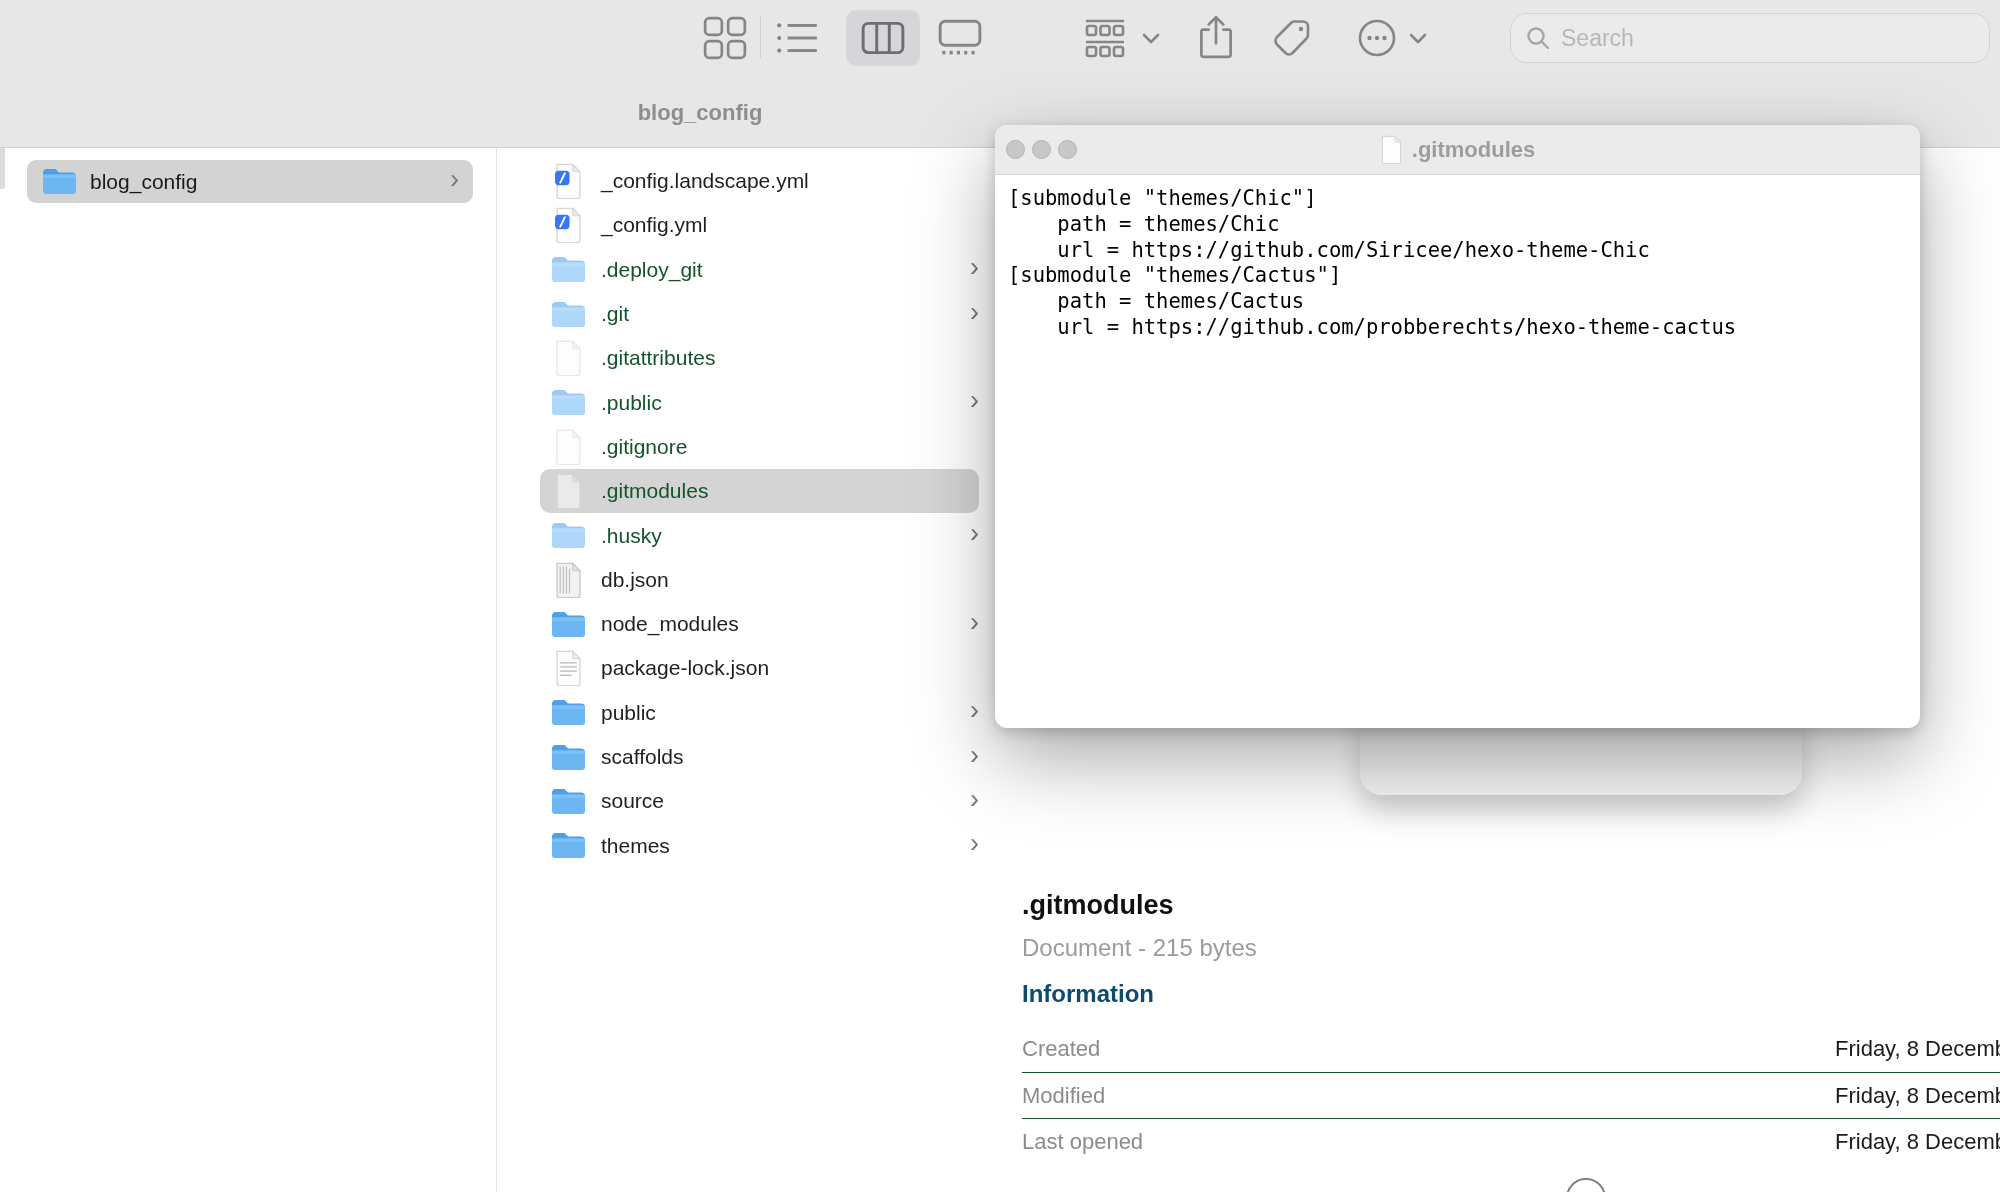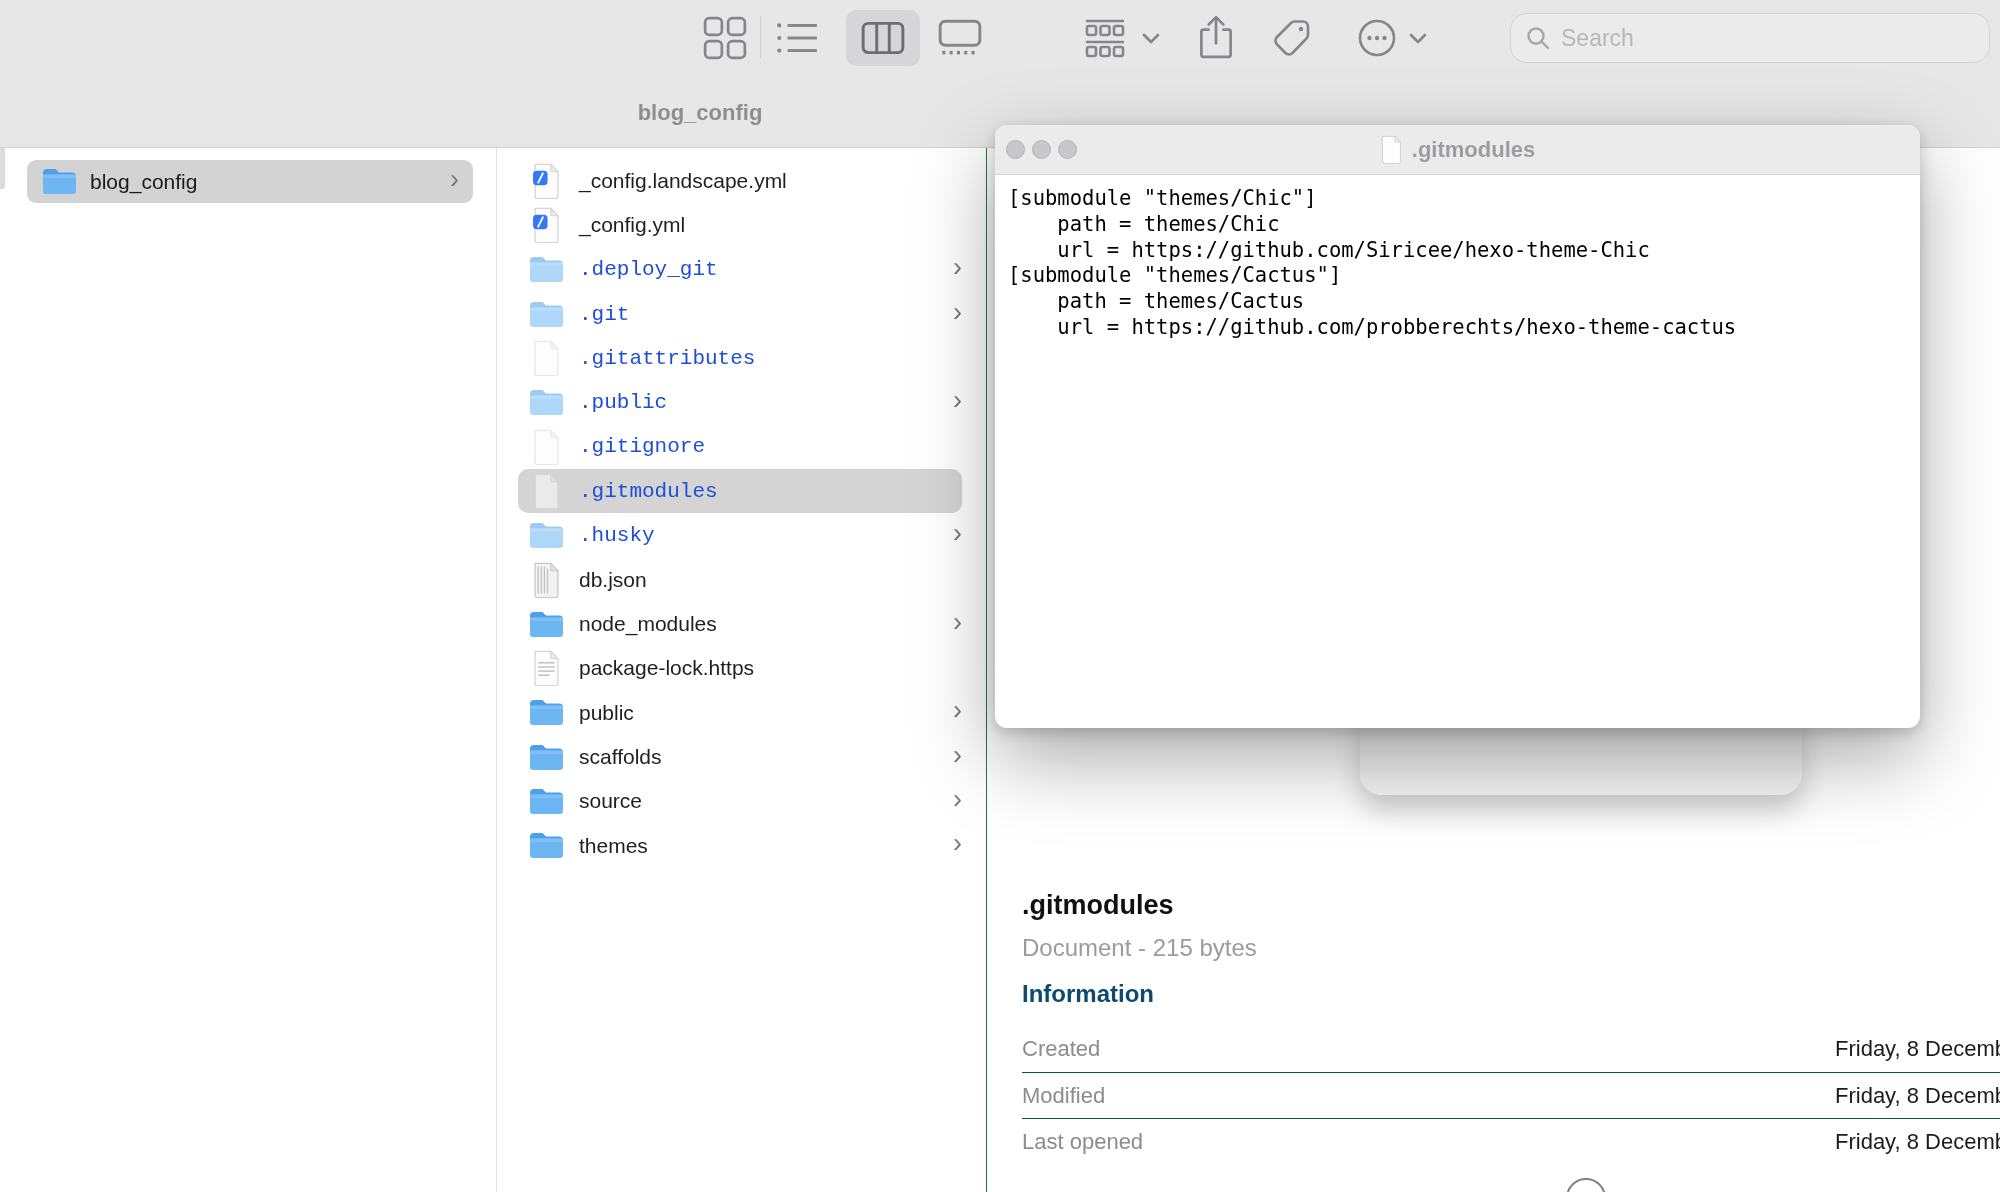--- a/index.html
+++ b/index.html
@@ -32,41 +32,41 @@
   }
   .searchbox input {
     border:none; outline:none; background:transparent; flex:1;
     font-size:23px; color:#555; font-family:inherit;
   }
   .searchbox input::placeholder { color:#b7b7ba; }
 
   
   .col { position:absolute; top:148px; bottom:0; background:#fff; }
   .col-sidebar { left:0; width:497px; border-right:1px solid #e2e2e3; }
-  .col-files   { left:497px; width:490px; border-right:1px solid #15803d;text-align:right; }
+  .col-files   { left:519px; width:490px; border-right:6px solid #15803d;text-align:right; }
   .col-preview { left:987px; width:1013px; }
 
   .side-scroll { position:absolute; left:0; top:145px; width:5px; height:44px;
     background:#dcdcdd; border-radius:0 3px 3px 0; }
 
   .side-item {
     position:absolute; left:27px; top:12px; width:446px; height:43px;
     background:#d3d3d4; border-radius:9px; display:flex; align-items:center;
     padding:0 14px; gap:12px; font-size:21px; color:#1b1b1d;
   }
   .side-item .chev { margin-left:auto; }
 
   .file-rows { position:absolute; left:0; top:11px; width:100%; }
   .frow {
     height:44.3px; display:flex; align-items:center; gap:14px;
     padding:0 24px 0 30px; font-size:21px; color:#1f1f21; position:relative;
   }
   .frow .icon-wrap { width:38px; display:flex; justify-content:center; flex:none; }
   .frow .chev { margin-left:auto; }
-  .frow.faded .label { color:#1d4ed8;font-family:Liberation Mono, monospace; }
+  .frow.faded .label { color:#14532d; }
   .frow.faded .icon-wrap { opacity:.55; }
   .frow.selected { background:#d4d4d5; border-radius:10px; margin:0 24px 0 21px;
     padding:0 0 0 9px; }
   .chev { font-size:27px; line-height:1; color:#78787c; font-weight:400;
     transform:translateY(-2px); }
 
   
   .thumb-box {
     position:absolute; left:373px; top:552px; width:442px; height:95px;
     background:linear-gradient(180deg,#ebebeb,#f6f6f6);
@@ -369,21 +369,21 @@
             <path d="M3 1 h15 l7 7 v24 a2 2 0 0 1 -2 2 H5 a2 2 0 0 1 -2 -2 z" fill="#fdfdfd" stroke="#d5d5d7" stroke-width="1.3"></path>
             <path d="M18 1 l7 7 h-5.8 a1.2 1.2 0 0 1 -1.2 -1.2 z" fill="#ebebed" stroke="#d5d5d7" stroke-width="1"></path>
             <g stroke="#bfbfc1" stroke-width="1.4">
               <line x1="6" y1="12" x2="22" y2="12"></line>
               <line x1="6" y1="16" x2="22" y2="16"></line>
               <line x1="6" y1="20" x2="22" y2="20"></line>
               <line x1="6" y1="24" x2="17" y2="24"></line>
             </g>
           </svg>
         </span>
-        <span class="label">package-lock.https</span>
+        <span class="label">package-lock.json</span>
       </div>
       <div class="frow">
         <span class="icon-wrap">
           <svg width="37" height="31" viewBox="0 0 37 31">
             <path d="M2 7 q0 -4 4 -4 h8.5 l3.5 3.5 h13 q4 0 4 4 v2 H2 z" fill="#4e9fe9"></path>
             <rect x="2" y="8.5" width="33" height="19.5" rx="3" fill="#6cb6f3"></rect>
             <rect x="2" y="8.5" width="33" height="3.5" fill="#7fc0f6"></rect>
           </svg>
         </span>
         <span class="label">public</span>

